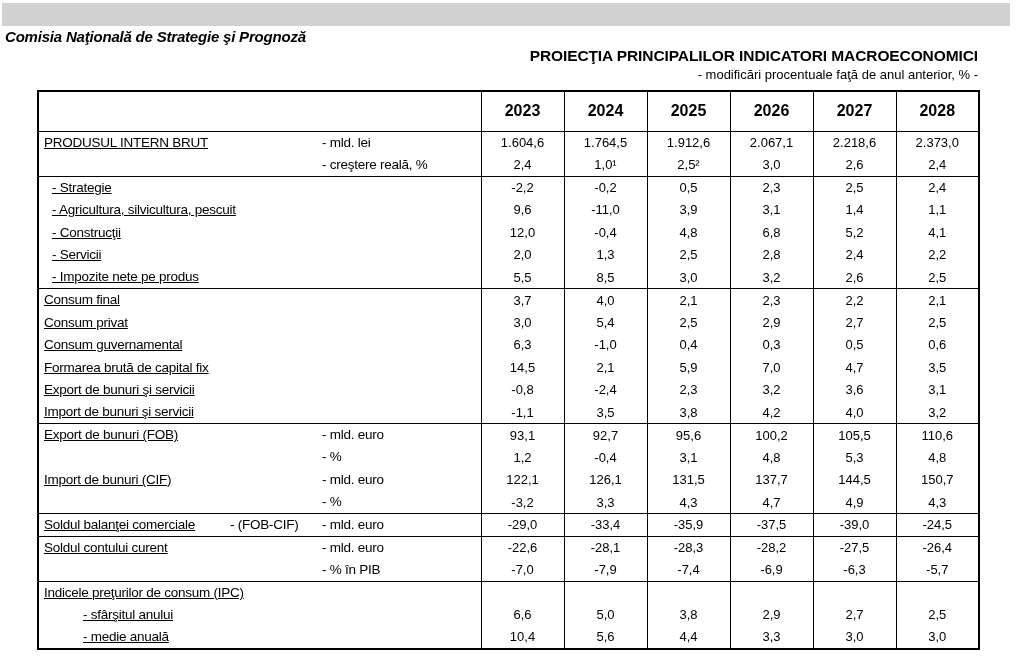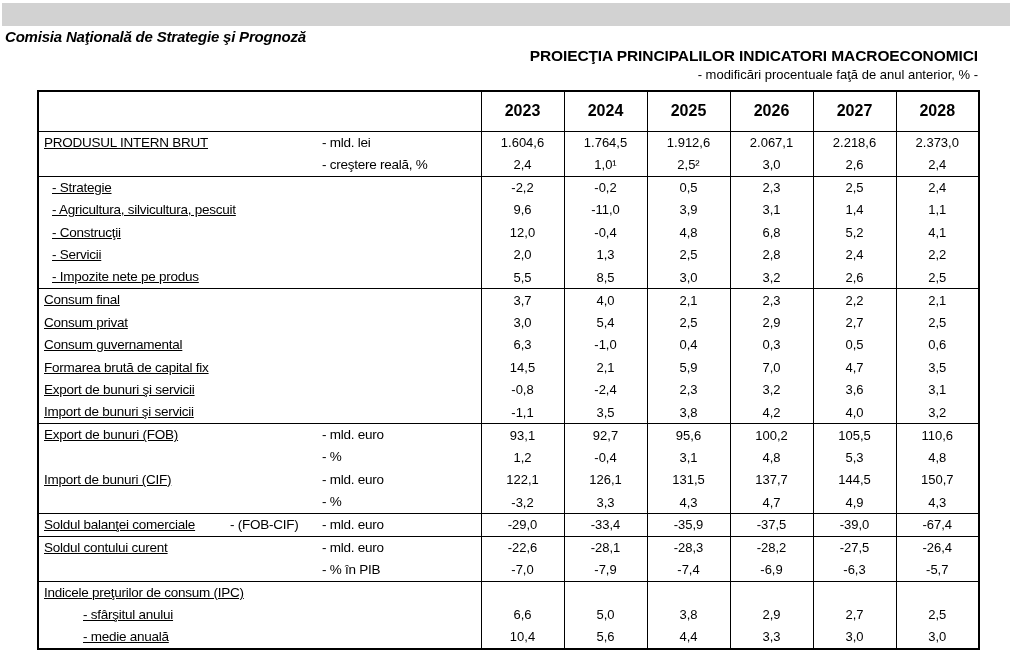--- a/index.html
+++ b/index.html
@@ -300,21 +300,21 @@
         </tr>
       </tbody>
       <tbody>
         <tr>
           <td class="label-cell"><span class="lab ind0">Soldul balanţei comerciale</span><span class="extra">- (FOB-CIF)</span><span class="unit">- mld. euro</span></td>
           <td class="val">-29,0</td>
           <td class="val">-33,4</td>
           <td class="val">-35,9</td>
           <td class="val">-37,5</td>
           <td class="val">-39,0</td>
-          <td class="val">-67,4</td>
+          <td class="val">-24,5</td>
         </tr>
       </tbody>
       <tbody>
         <tr>
           <td class="label-cell"><span class="lab ind0">Soldul contului curent</span><span class="unit">- mld. euro</span></td>
           <td class="val">-22,6</td>
           <td class="val">-28,1</td>
           <td class="val">-28,3</td>
           <td class="val">-28,2</td>
           <td class="val">-27,5</td>

